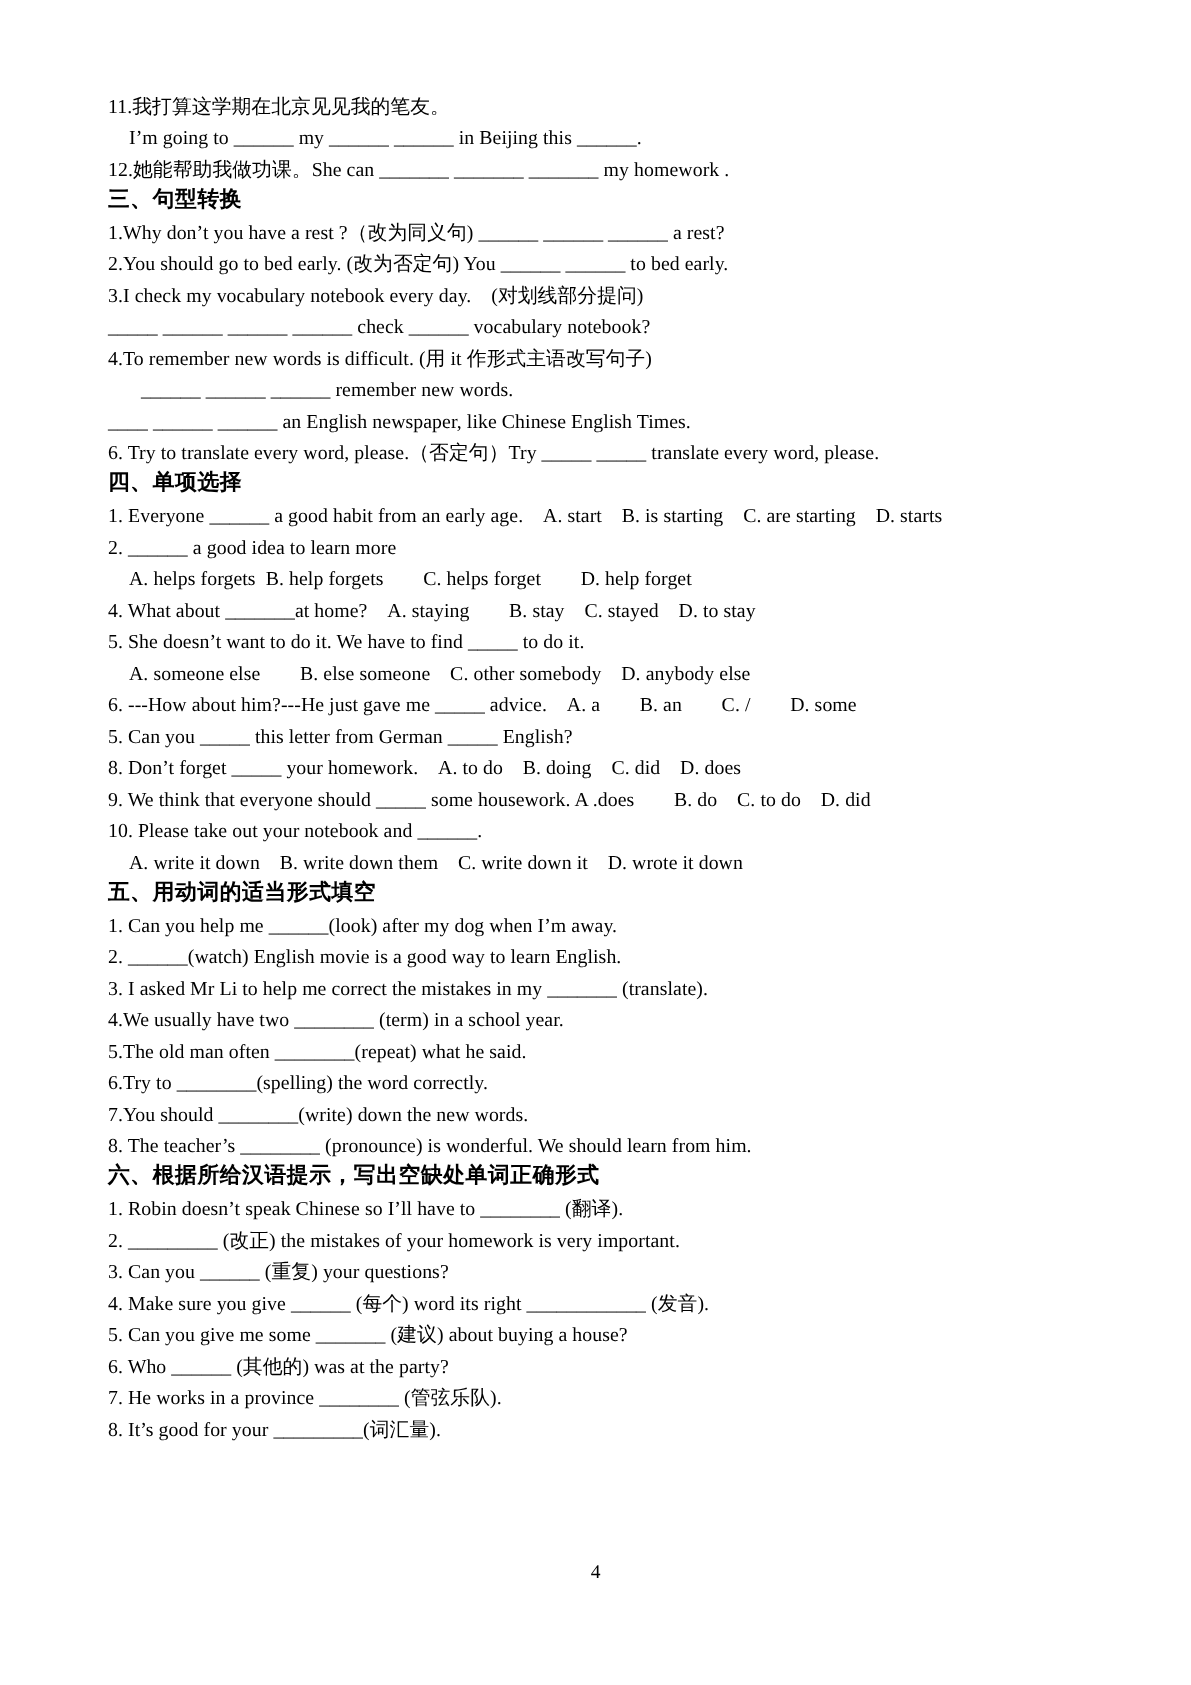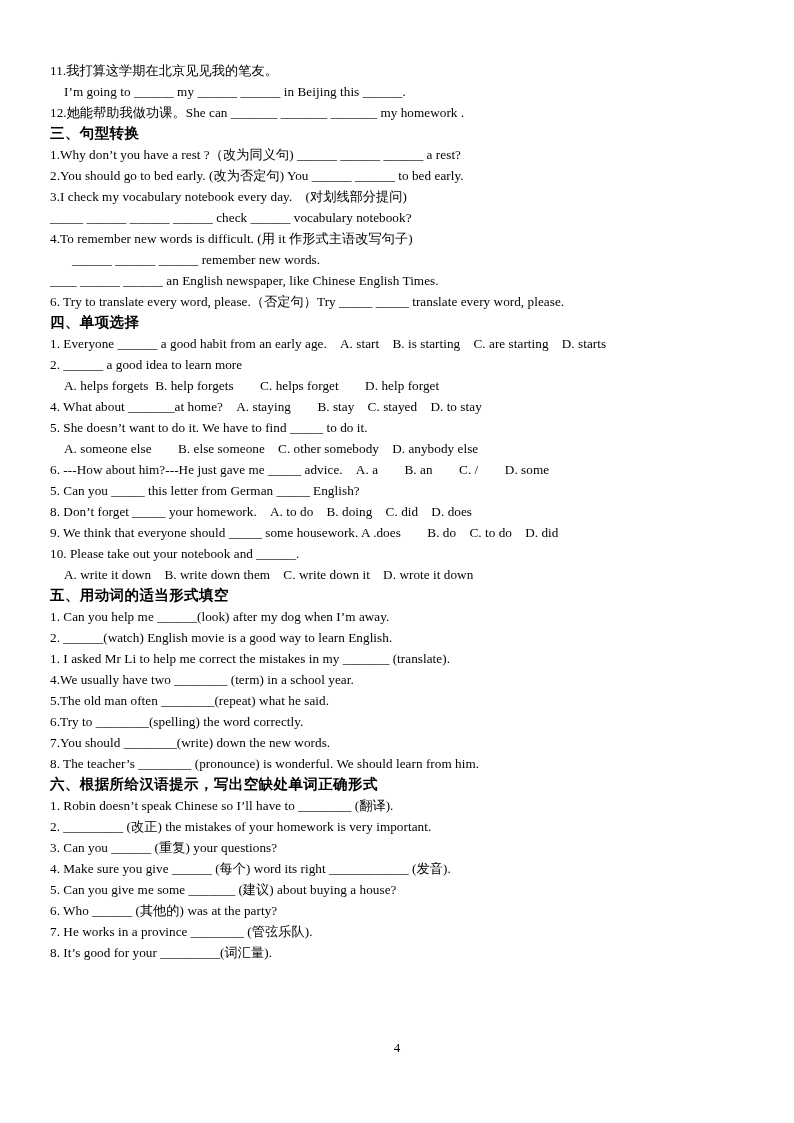--- a/index.html
+++ b/index.html
@@ -14,21 +14,21 @@
     font-family: "Liberation Serif", "DejaVu Serif", serif;
     color: #000000;
     -webkit-font-smoothing: none;
   }
   .page {
     position: absolute;
     left: 0; top: 0;
     width: 794px;
     height: 851px;
     box-sizing: border-box;
-    padding: 60px 55px 0 50px;
+    padding: 60px 55px 0 72px;
   }
   .line {
     font-size: 13.2px;
     line-height: 21px;
     white-space: pre-wrap;
     letter-spacing: 0.05px;
   }
   .heading {
     font-family: Liberation Serif, serif;
     font-weight: bold;
@@ -74,21 +74,21 @@
       <div class="line indent1">A. someone else　　B. else someone　C. other somebody　D. anybody else</div>
       <div class="line ">6. ---How about him?---He just gave me _____ advice.　A. a　　B. an　　C. /　　D. some</div>
       <div class="line ">5. Can you _____ this letter from German _____ English?</div>
       <div class="line ">8. Don’t forget _____ your homework.　A. to do　B. doing　C. did　D. does</div>
       <div class="line ">9. We think that everyone should _____ some housework. A .does　　B. do　C. to do　D. did</div>
       <div class="line ">10. Please take out your notebook and ______.</div>
       <div class="line indent1">A. write it down　B. write down them　C. write down it　D. wrote it down</div>
       <div class="heading">五、用动词的适当形式填空</div>
       <div class="line ">1. Can you help me ______(look) after my dog when I’m away.</div>
       <div class="line ">2. ______(watch) English movie is a good way to learn English.</div>
-      <div class="line ">1. I asked Mr Li to help me correct the mistakes in my _______ (translate).</div>
+      <div class="line ">3. I asked Mr Li to help me correct the mistakes in my _______ (translate).</div>
       <div class="line ">4.We usually have two ________ (term) in a school year.</div>
       <div class="line ">5.The old man often ________(repeat) what he said.</div>
       <div class="line ">6.Try to ________(spelling) the word correctly.</div>
       <div class="line ">7.You should ________(write) down the new words.</div>
       <div class="line ">8. The teacher’s ________ (pronounce) is wonderful. We should learn from him.</div>
       <div class="heading">六、根据所给汉语提示，写出空缺处单词正确形式</div>
       <div class="line ">1. Robin doesn’t speak Chinese so I’ll have to ________ (翻译).</div>
       <div class="line ">2. _________ (改正) the mistakes of your homework is very important.</div>
       <div class="line ">3. Can you ______ (重复) your questions?</div>
       <div class="line ">4. Make sure you give ______ (每个) word its right ____________ (发音).</div>

